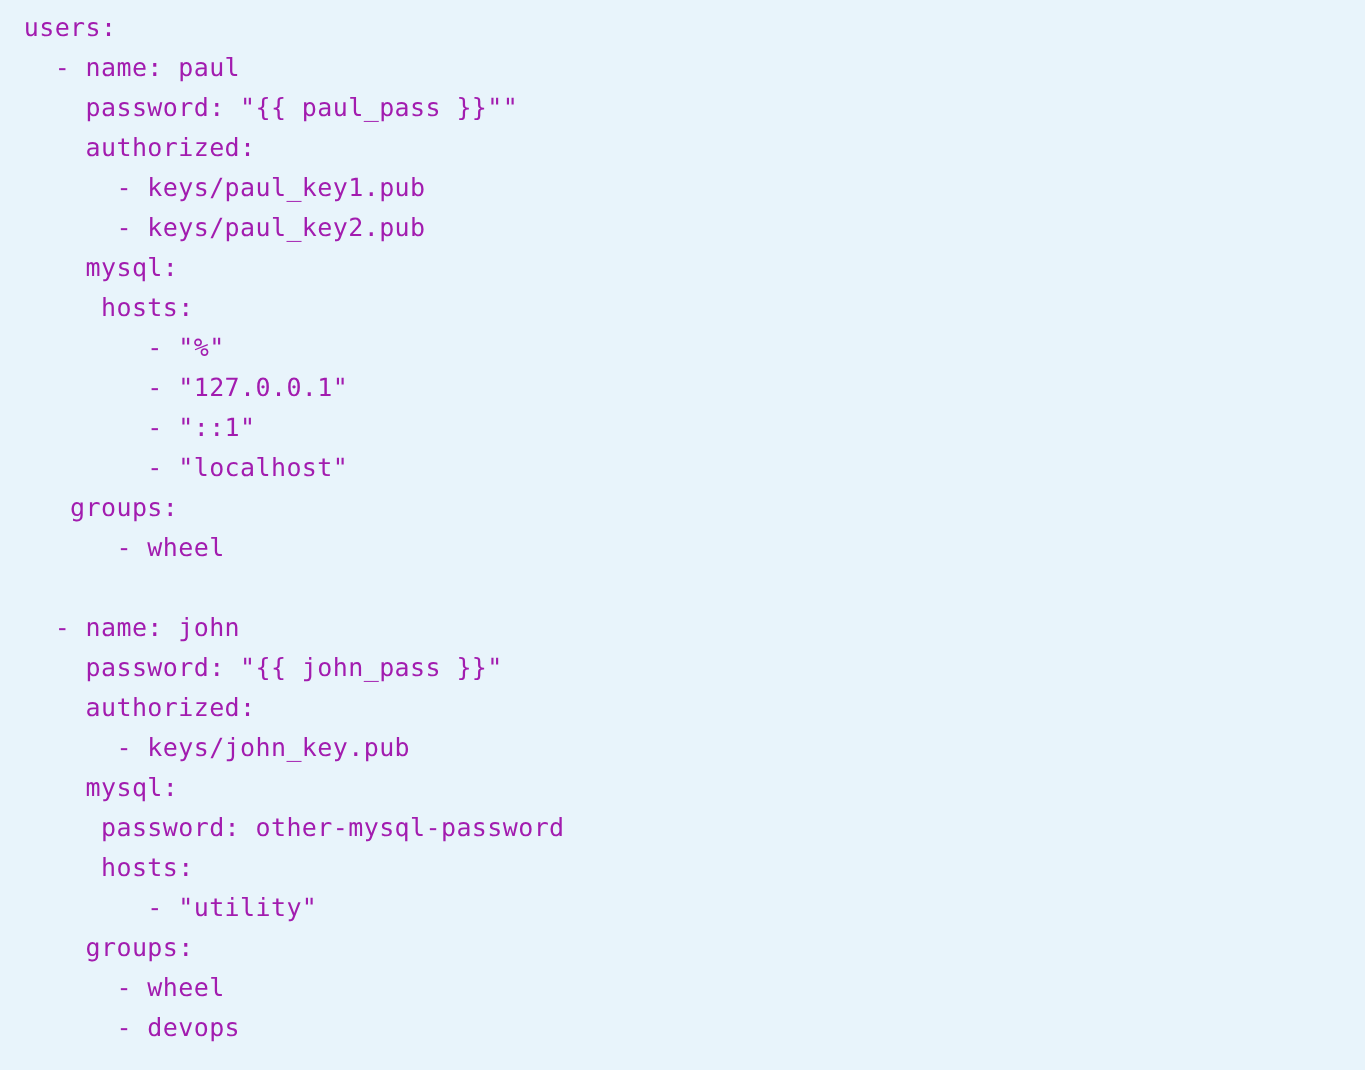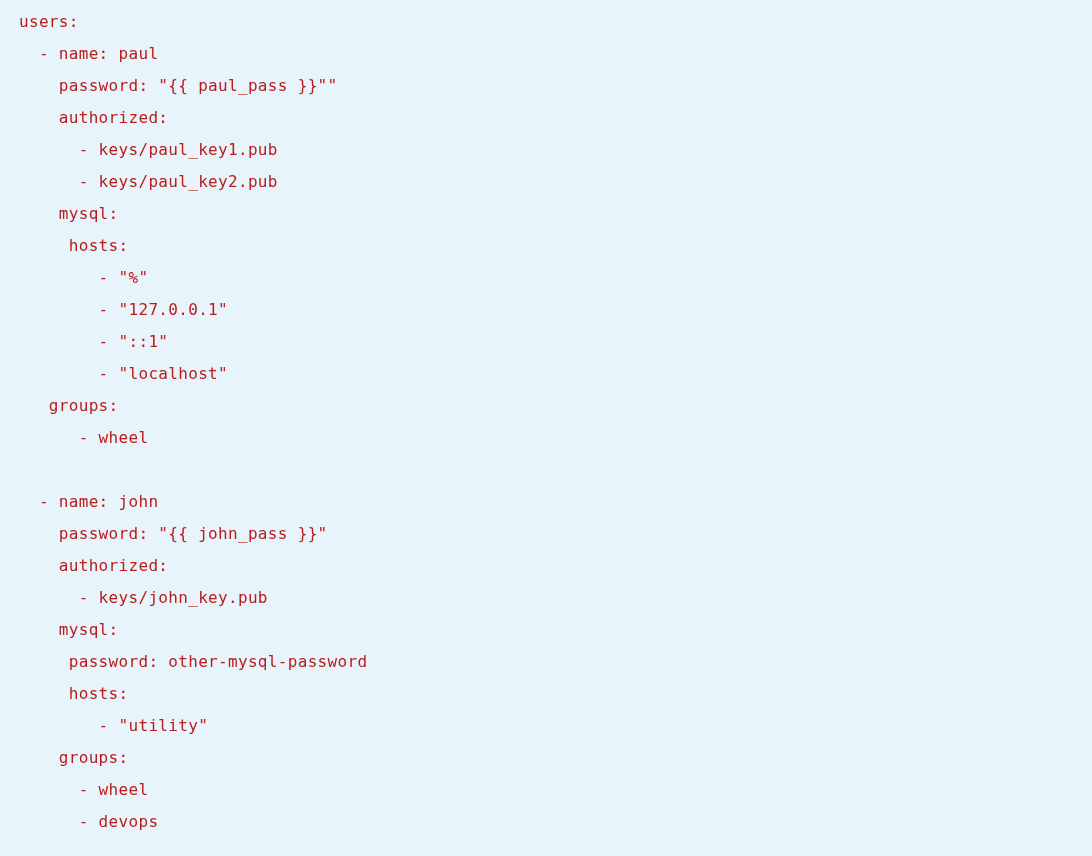--- a/index.html
+++ b/index.html
@@ -20,23 +20,23 @@
     background: #e8f4fb;
     box-sizing: border-box;
     padding: 0;
     overflow: hidden;
     position: relative;
   }
   #code-block {
     margin: 0;
     padding: 6px 0 0 19px;
     font-family: "DejaVu Sans Mono", "Liberation Mono", monospace;
-    font-size: 16px;
+    font-size: 20px;
     line-height: 32px;
-    color: #b91c1c;
+    color: #a21caf;
     white-space: pre;
     tab-size: 2;
     letter-spacing: 0.32px;
   }
   .code-line {
     display: block;
     min-height: 32px;
     white-space: pre;
   }
   .code-line.blank {

